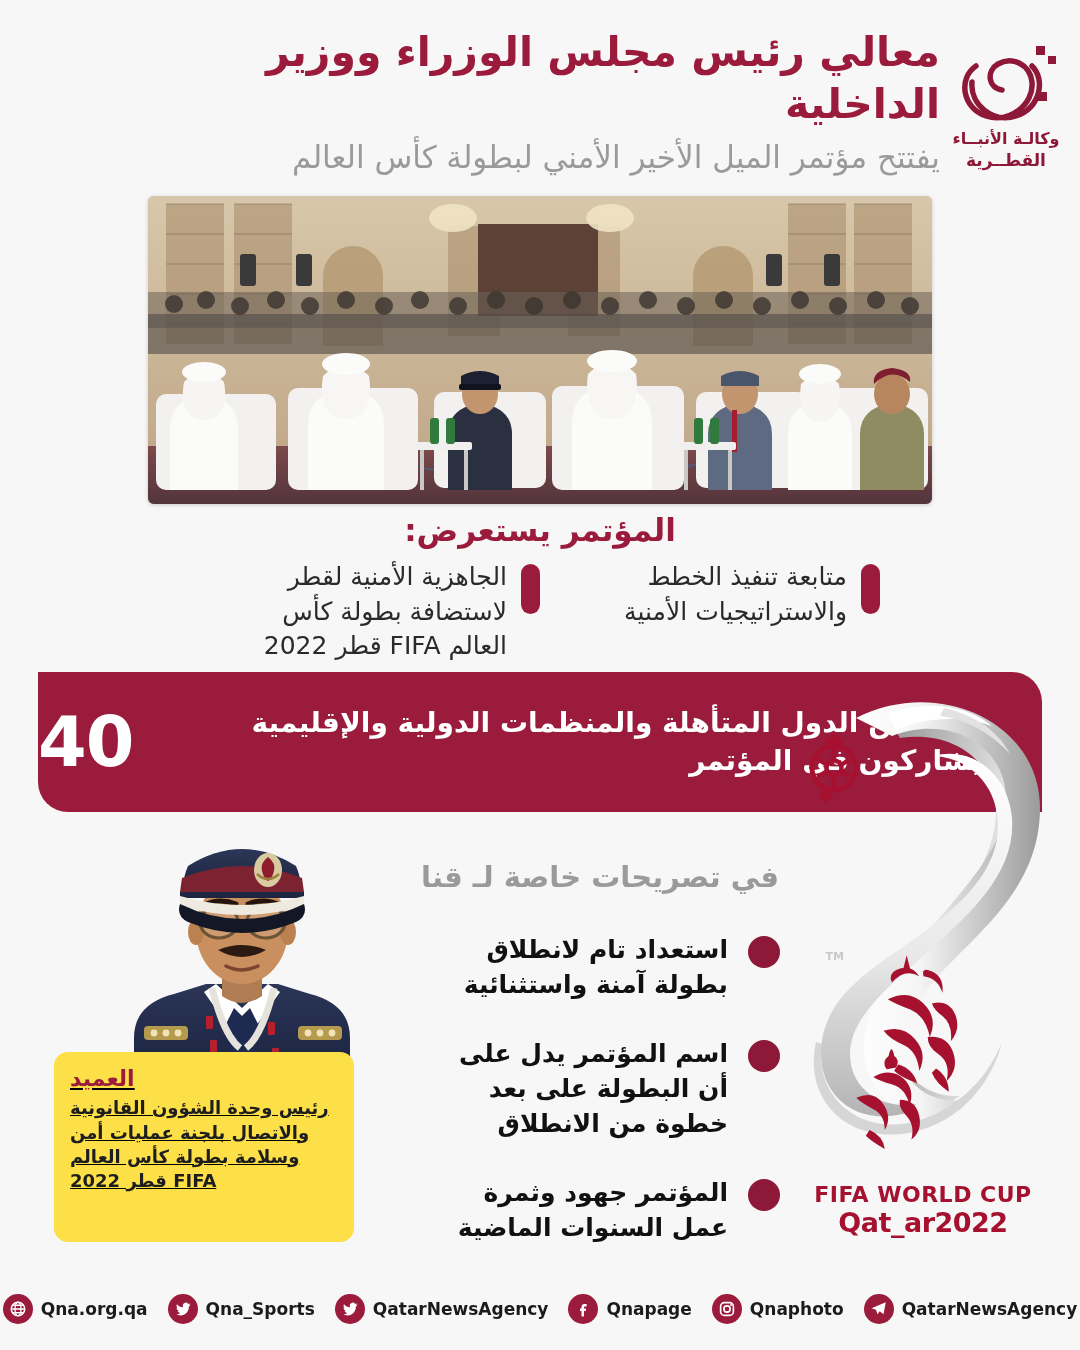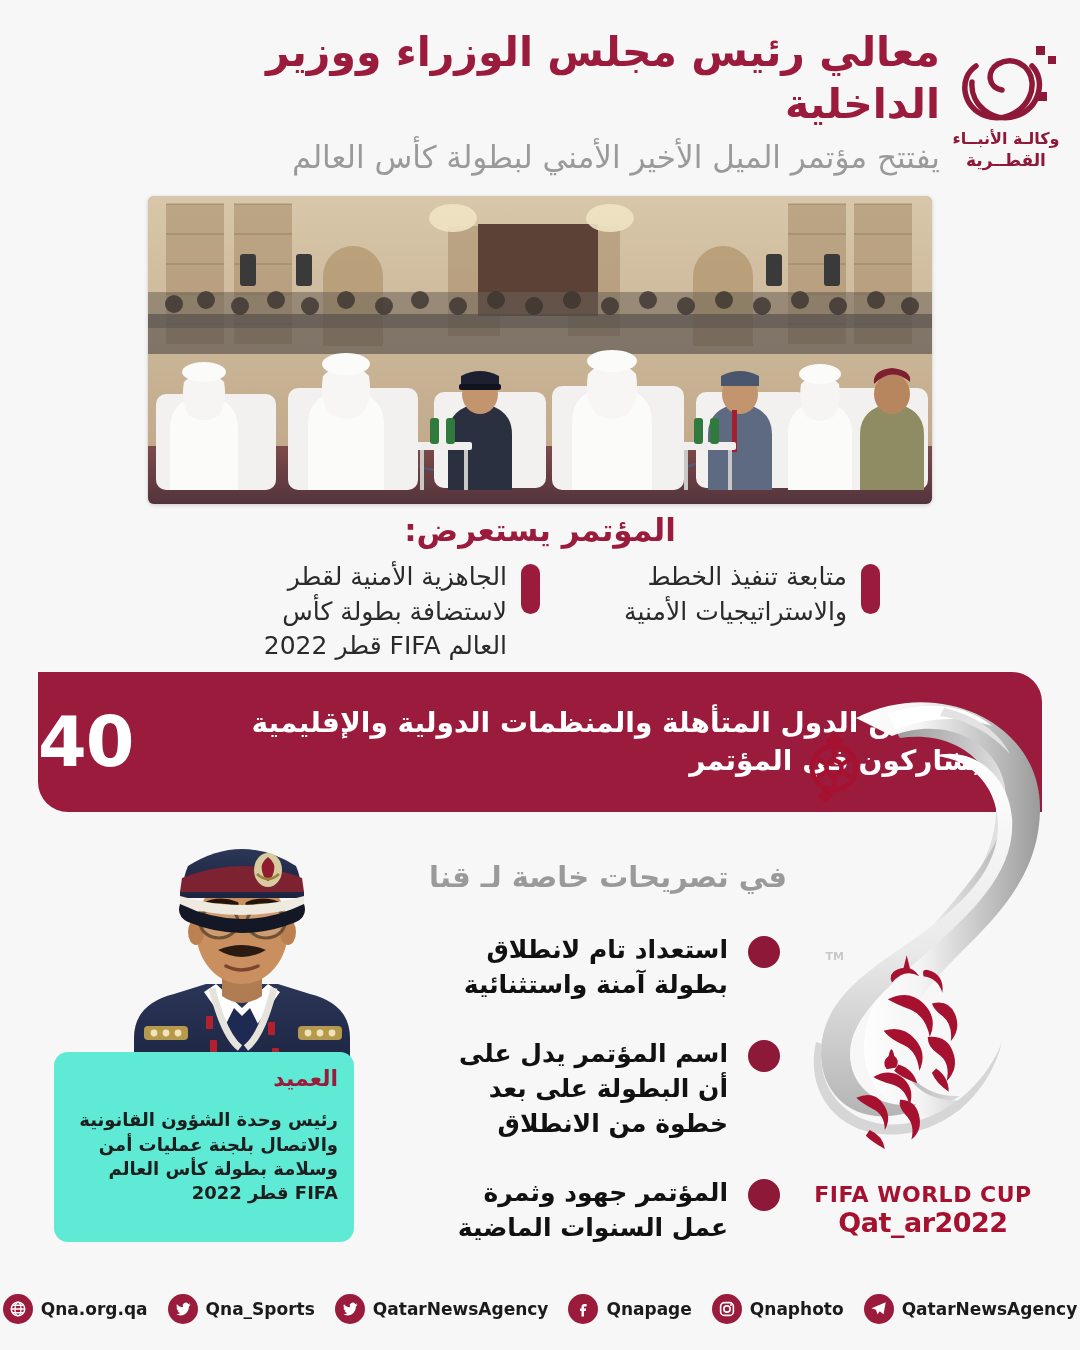--- a/index.html
+++ b/index.html
@@ -81,30 +81,31 @@
   .emblem svg { display:block; width:100%; height:100%; }
 
   .wc-wordmark { position:absolute; left:808px; top:1178px; width:230px; height:64px; }
   .wc-wordmark svg { width:100%; height:100%; display:block; }
 
   
   .officer-photo { position:absolute; left:118px; top:826px; width:248px; height:256px; }
   .officer-photo svg { display:block; width:100%; height:100%; }
   .name-card {
     position:absolute; left:54px; top:1052px; width:300px; height:190px;
-    background:#5eead4; border-radius:14px; padding:14px 16px 12px;
-    text-align:right;
+    background:#fde047; border-radius:14px; padding:14px 16px 12px;
+    text-align:left;
+    text-decoration:underline;
   }
   .rank { color:#9B1B3C; font-size:22px; font-weight:bold; line-height:1.2; }
   .fullname { color:#9B1B3C; font-size:26px; font-weight:bold; line-height:1.25; margin-top:2px; }
-  .role { color:#1E1E1E; font-size:18px; font-weight:600; line-height:1.34; margin-top:16px; }
+  .role { color:#1E1E1E; font-size:18px; font-weight:600; line-height:1.34; margin-top:4px; }
 
   
   .stmt-heading {
-    position:absolute; top:860px; right:292px; width:360px;
+    position:absolute; top:860px; right:300px; width:360px;
     text-align:center; color:#9A9A9A; font-size:29px; font-weight:bold;
   }
   .stmt-list { position:absolute; top:932px; right:300px; width:340px; }
   .stmt {
     display:flex; flex-direction:row; align-items:flex-start; margin-bottom:34px;
   }
   .s-dot {
     width:32px; height:32px; border-radius:50%; background:#8E1838;
     flex:0 0 32px; margin-left:20px; margin-top:4px;
   }

